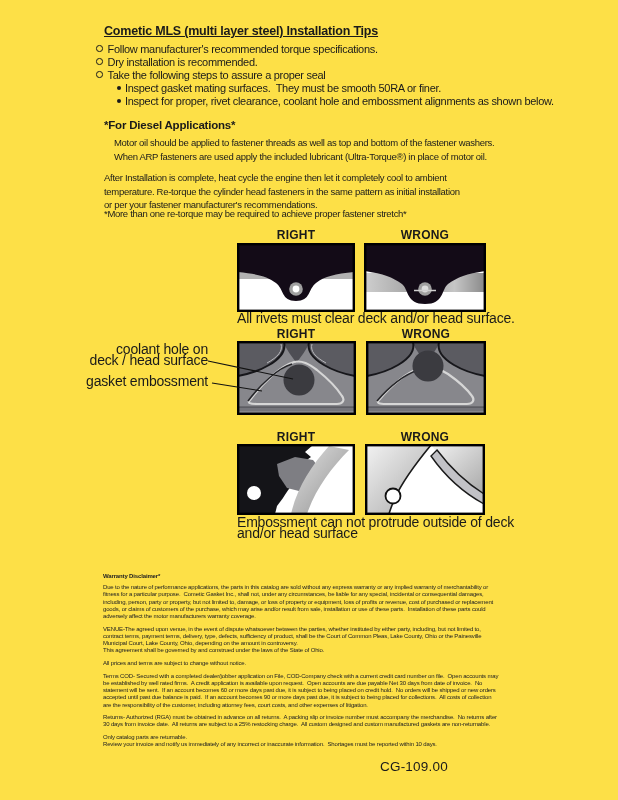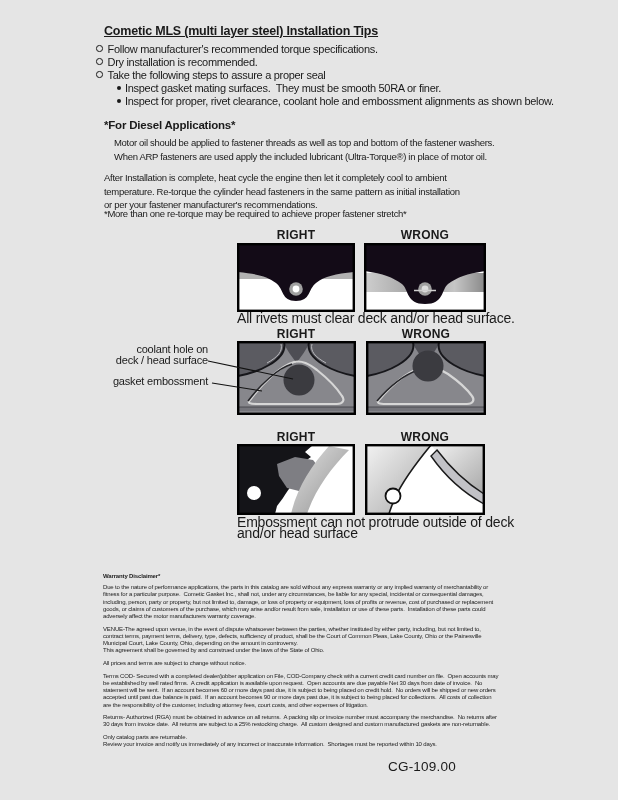--- a/index.html
+++ b/index.html
@@ -1,44 +1,44 @@
 <!DOCTYPE html>
 <html><head>
 <meta charset="utf-8">
 <style>
   html,body{margin:0;padding:0;}
   body{background:#ffffff;width:618px;height:800px;font-family:"Liberation Sans",sans-serif;color:#1a1a1a;}
-  .page{position:relative;width:618px;height:800px;background:#e5e5e5;overflow:hidden;}
+  .page{position:relative;width:618px;height:800px;background:#fde047;overflow:hidden;}
 
   .page-title{position:absolute;left:104px;top:24px;font-size:12.5px;font-weight:bold;letter-spacing:-0.2px;text-decoration:underline;white-space:pre;}
 
   .bullets{position:absolute;left:96px;top:42px;}
   .b-row{display:flex;align-items:center;height:13px;font-size:11px;letter-spacing:-0.3px;white-space:pre;}
   .b-row .marker{width:4.5px;height:4.5px;border:1px solid #1a1a1a;border-radius:50%;margin-right:5px;flex:0 0 auto;}
   .b-row.sub{margin-left:21px;}
   .b-row.sub .marker{background:#1a1a1a;width:4px;height:4px;border:none;margin-right:4px;}
 
   .diesel-heading{position:absolute;left:104px;top:119px;font-size:11.5px;font-weight:bold;letter-spacing:-0.2px;white-space:pre;}
   .para{position:absolute;left:104px;font-size:9.5px;letter-spacing:-0.3px;line-height:13.5px;white-space:pre;}
   .p1{top:136px;margin-left:10px;}
   .p2{top:171px;}
   .note{top:207px;}
 
   .dlabel{position:absolute;font-size:12px;font-weight:700;letter-spacing:0.2px;text-align:center;width:118px;white-space:pre;}
   .panel{position:absolute;display:block;}
   .caption{position:absolute;font-size:14px;letter-spacing:-0.2px;line-height:10.5px;white-space:pre;}
 
-  .annot{position:absolute;left:20px;width:188px;text-align:right;font-size:11px;letter-spacing:-0.2px;line-height:10.5px;white-space:pre;}
+  .annot{position:absolute;left:20px;width:188px;text-align:right;font-size:14px;letter-spacing:-0.2px;line-height:10.5px;white-space:pre;}
   .leader{position:absolute;left:118px;top:340px;z-index:5;pointer-events:none;}
 
   .legal{position:absolute;left:103px;top:573px;width:440px;font-size:6px;letter-spacing:-0.15px;line-height:7.2px;color:#222;}
   .legal .lh{font-weight:bold;margin:0 0 4px 0;white-space:pre;}
   .legal p{margin:0 0 5.5px 0;white-space:pre;}
 
-  .page-number{position:absolute;left:388px;top:759px;font-size:13.5px;letter-spacing:0.2px;white-space:pre;}
+  .page-number{position:absolute;left:380px;top:759px;font-size:13.5px;letter-spacing:0.2px;white-space:pre;}
 </style>
 </head>
 <body>
 
 <div class="page">
 
   <div class="page-title">Cometic MLS (multi layer steel) Installation Tips</div>
 
   <div class="bullets">
     <div class="b-row">

